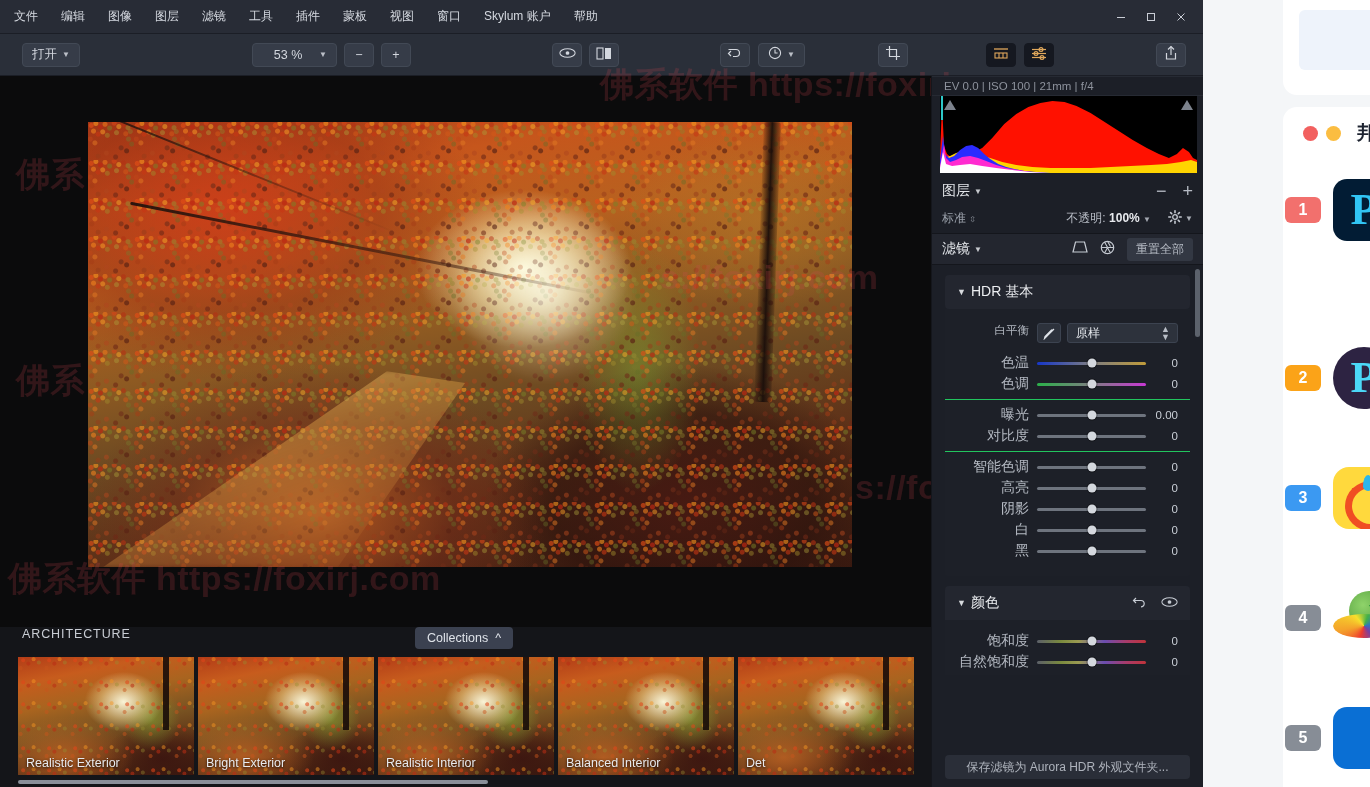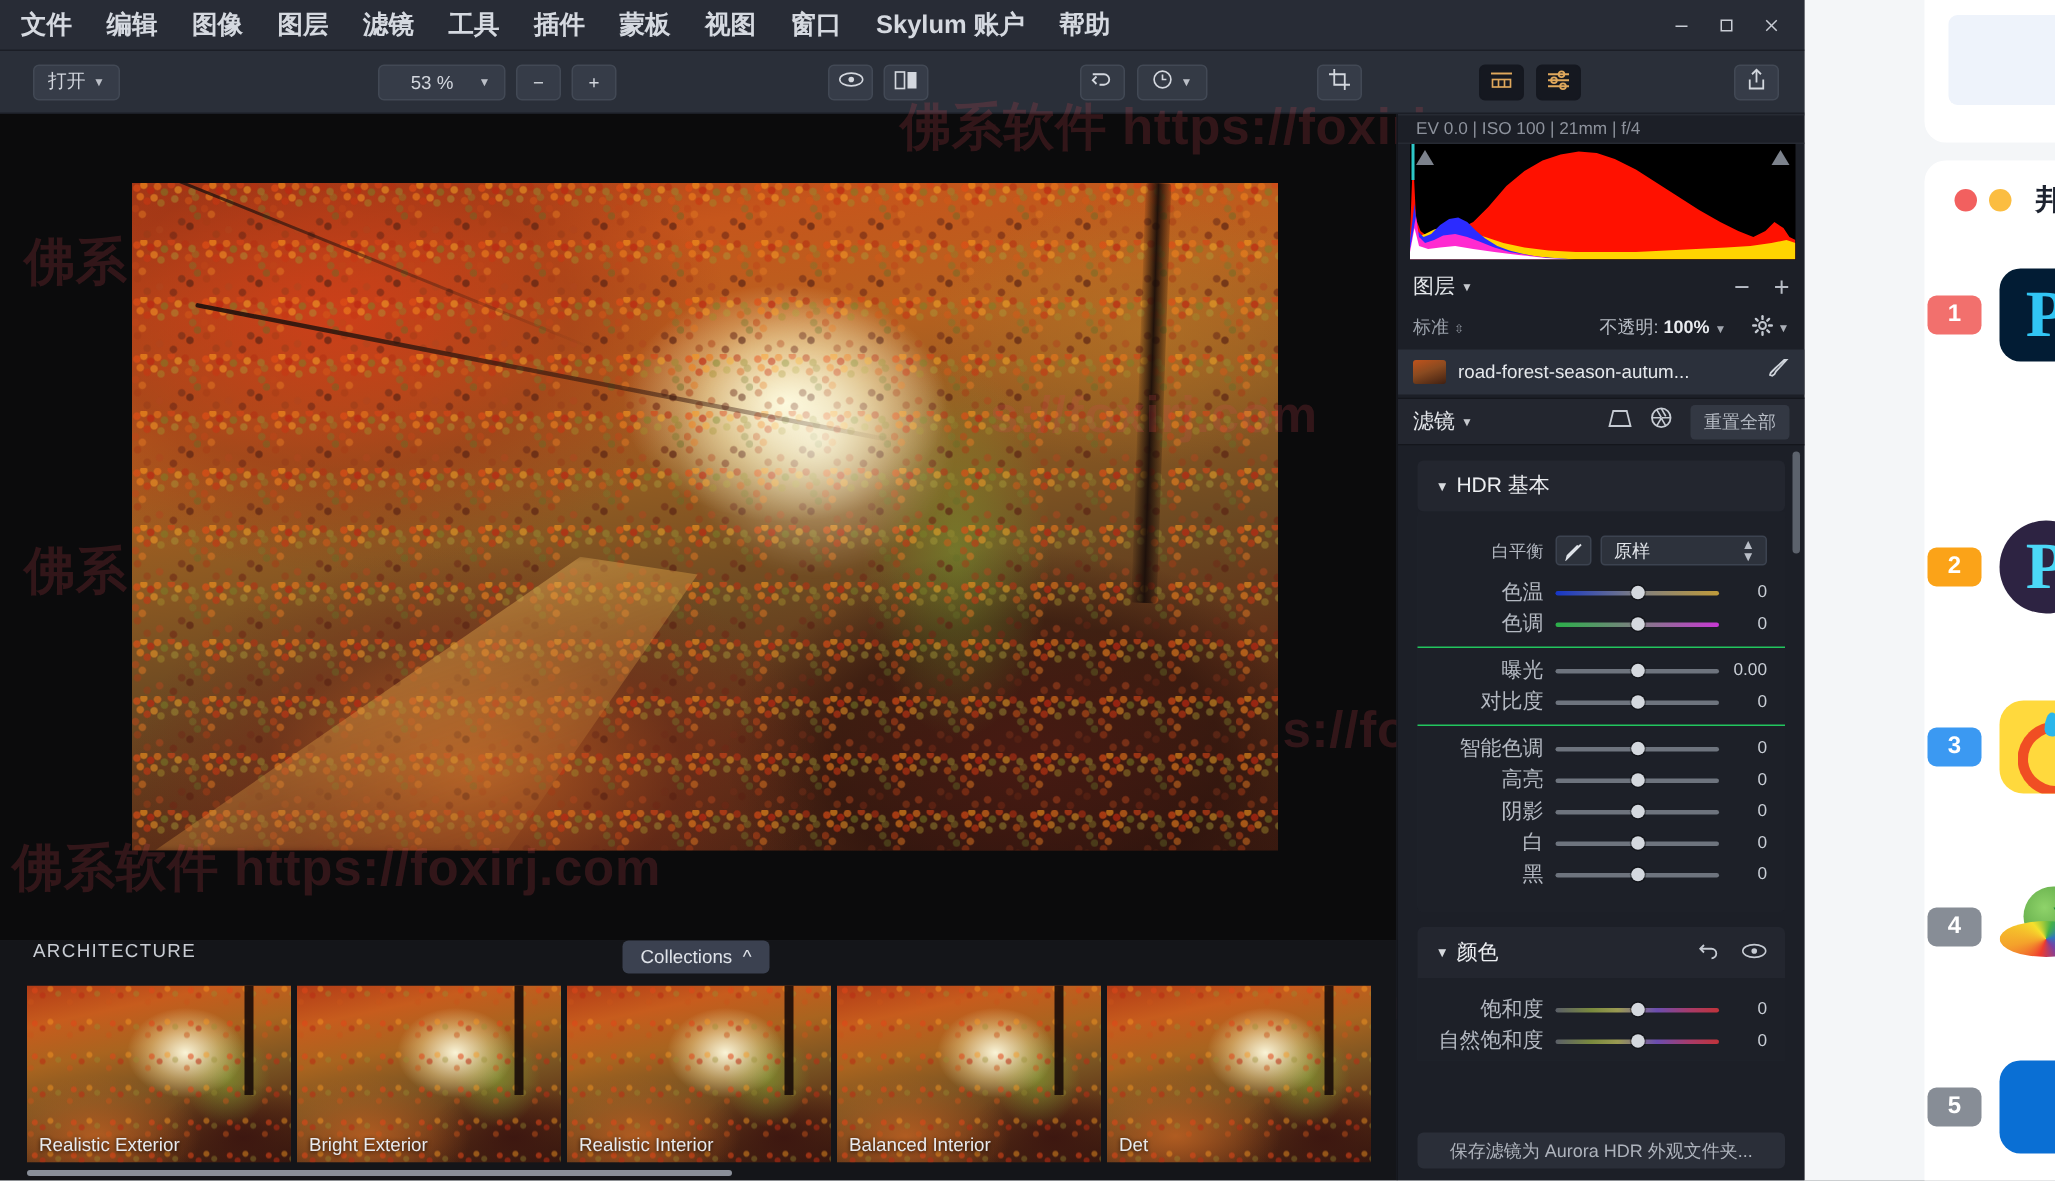--- a/index.html
+++ b/index.html
@@ -64,21 +64,21 @@
   
   .app {
     position: absolute; left: 0; top: 0; width: 1203px; height: 787px;
     background: #22262f; color: #cfd3da; overflow: hidden;
   }
   
   .menubar {
     height: 34px; background: #282c36; display: flex; align-items: center;
     padding-left: 14px; border-bottom: 1px solid #1b1e26; position: relative;
   }
-  .menu-item { font-size: 17px; color: #d5d9e0; margin-right: 23px; white-space: nowrap; cursor: default; font-weight: bold; }
+  .menu-item { font-size: 12px; color: #d5d9e0; margin-right: 23px; white-space: nowrap; cursor: default; }
   .win-ctrls { position: absolute; right: 8px; top: 0; height: 34px; display: flex; align-items: center; gap: 2px; }
   .win-btn { width: 28px; height: 26px; display: flex; align-items: center; justify-content: center; color: #c9cdd5; }
   .win-btn svg { display: block; }
 
   
   .toolbar {
     height: 42px; background: #2a2f39; display: flex; align-items: center;
     position: relative; border-bottom: 1px solid #1b1e26;
   }
   .tb-btn {
@@ -277,21 +277,21 @@
   .row .val { width: 32px; text-align: right; font-size: 11.5px; color: #c9ced6; flex: 0 0 auto; }
   .track { position: relative; width: 100%; height: 3px; border-radius: 2px; background: #6e747e; }
   .track.temp { background: linear-gradient(90deg, #1636c8, #7e7e82 50%, #c09b3a); }
   .track.tint { background: linear-gradient(90deg, #2bb04a, #7e7e82 50%, #c838d4); }
   .track.sat  { background: linear-gradient(90deg, #5b5f68 0%, #7a8a3e 22%, #9a9a52 38%, #6b4db0 62%, #a83b6a 82%, #c0333a 100%); }
   .knob {
     position: absolute; top: 50%; left: 50%; transform: translate(-50%,-50%);
     width: 9px; height: 9px; border-radius: 50%; background: #d4d8de; box-shadow: 0 0 0 1px rgba(0,0,0,.35);
     cursor: pointer;
   }
-  .wb-row { display: flex; align-items: center; height: 24px; padding: 0 12px 0 8px; margin: 4px 0 6px 0; }
+  .wb-row { display: flex; height: 24px; padding: 0 12px 0 8px; margin: 4px 0 6px 0; }
   .wb-row .lbl { width: 84px; text-align: right; font-size: 11.5px; color: #b4b9c2; padding-right: 8px; }
   .wb-pick {
     width: 24px; height: 20px; background: #2d323c; border: 1px solid #3c4350; border-radius: 3px;
     display: flex; align-items: center; justify-content: center; color: #dfe3e9; margin-right: 6px; cursor: pointer;
   }
   .wb-select {
     flex: 1; height: 20px; background: #2d323c; border: 1px solid #3c4350; border-radius: 3px;
     display: flex; align-items: center; padding: 0 8px; font-size: 12px; color: #e2e5ea; position: relative; cursor: pointer;
   }
   .wb-select .arrows { position: absolute; right: 7px; font-size: 9px; line-height: 8px; color: #b9bec7; }
@@ -592,29 +592,20 @@
                   <line x1="10.2" y1="10.2" x2="11.4" y2="11.4"></line>
                   <line x1="11.4" y1="2.6" x2="10.2" y2="3.8"></line>
                   <line x1="3.8" y1="10.2" x2="2.6" y2="11.4"></line>
                 </g>
               </svg>
           </span>
           <span class="caret">▼</span>
         </span>
       </div>
 
-      <div class="layer-row">
-        <span class="layer-thumb"></span>
-        <span class="layer-name">road-forest-season-autum...</span>
-        <span class="layer-brush">
-          <svg width="15" height="15" viewBox="0 0 15 15">
-              <path d="M13 2 L7.5 8 L6 9.5 L5 11.5 L3.5 12.5 L2 12 L2.5 10.5 L4 9 L5.5 7.5 L11.5 2 Z" fill="none" stroke="currentColor" stroke-width="1.2"></path>
-            </svg>
-        </span>
-      </div>
 
       <div class="filters-head">
         <span class="sect-title">
           <span>滤镜</span>
           <span class="caret">▼</span>
         </span>
         <span class="fh-right">
           <span>
             <svg width="16" height="14" viewBox="0 0 16 14">
                 <path d="M3.5 2 H12.5 L15 12 H1 Z" fill="none" stroke="currentColor" stroke-width="1.2"></path>

